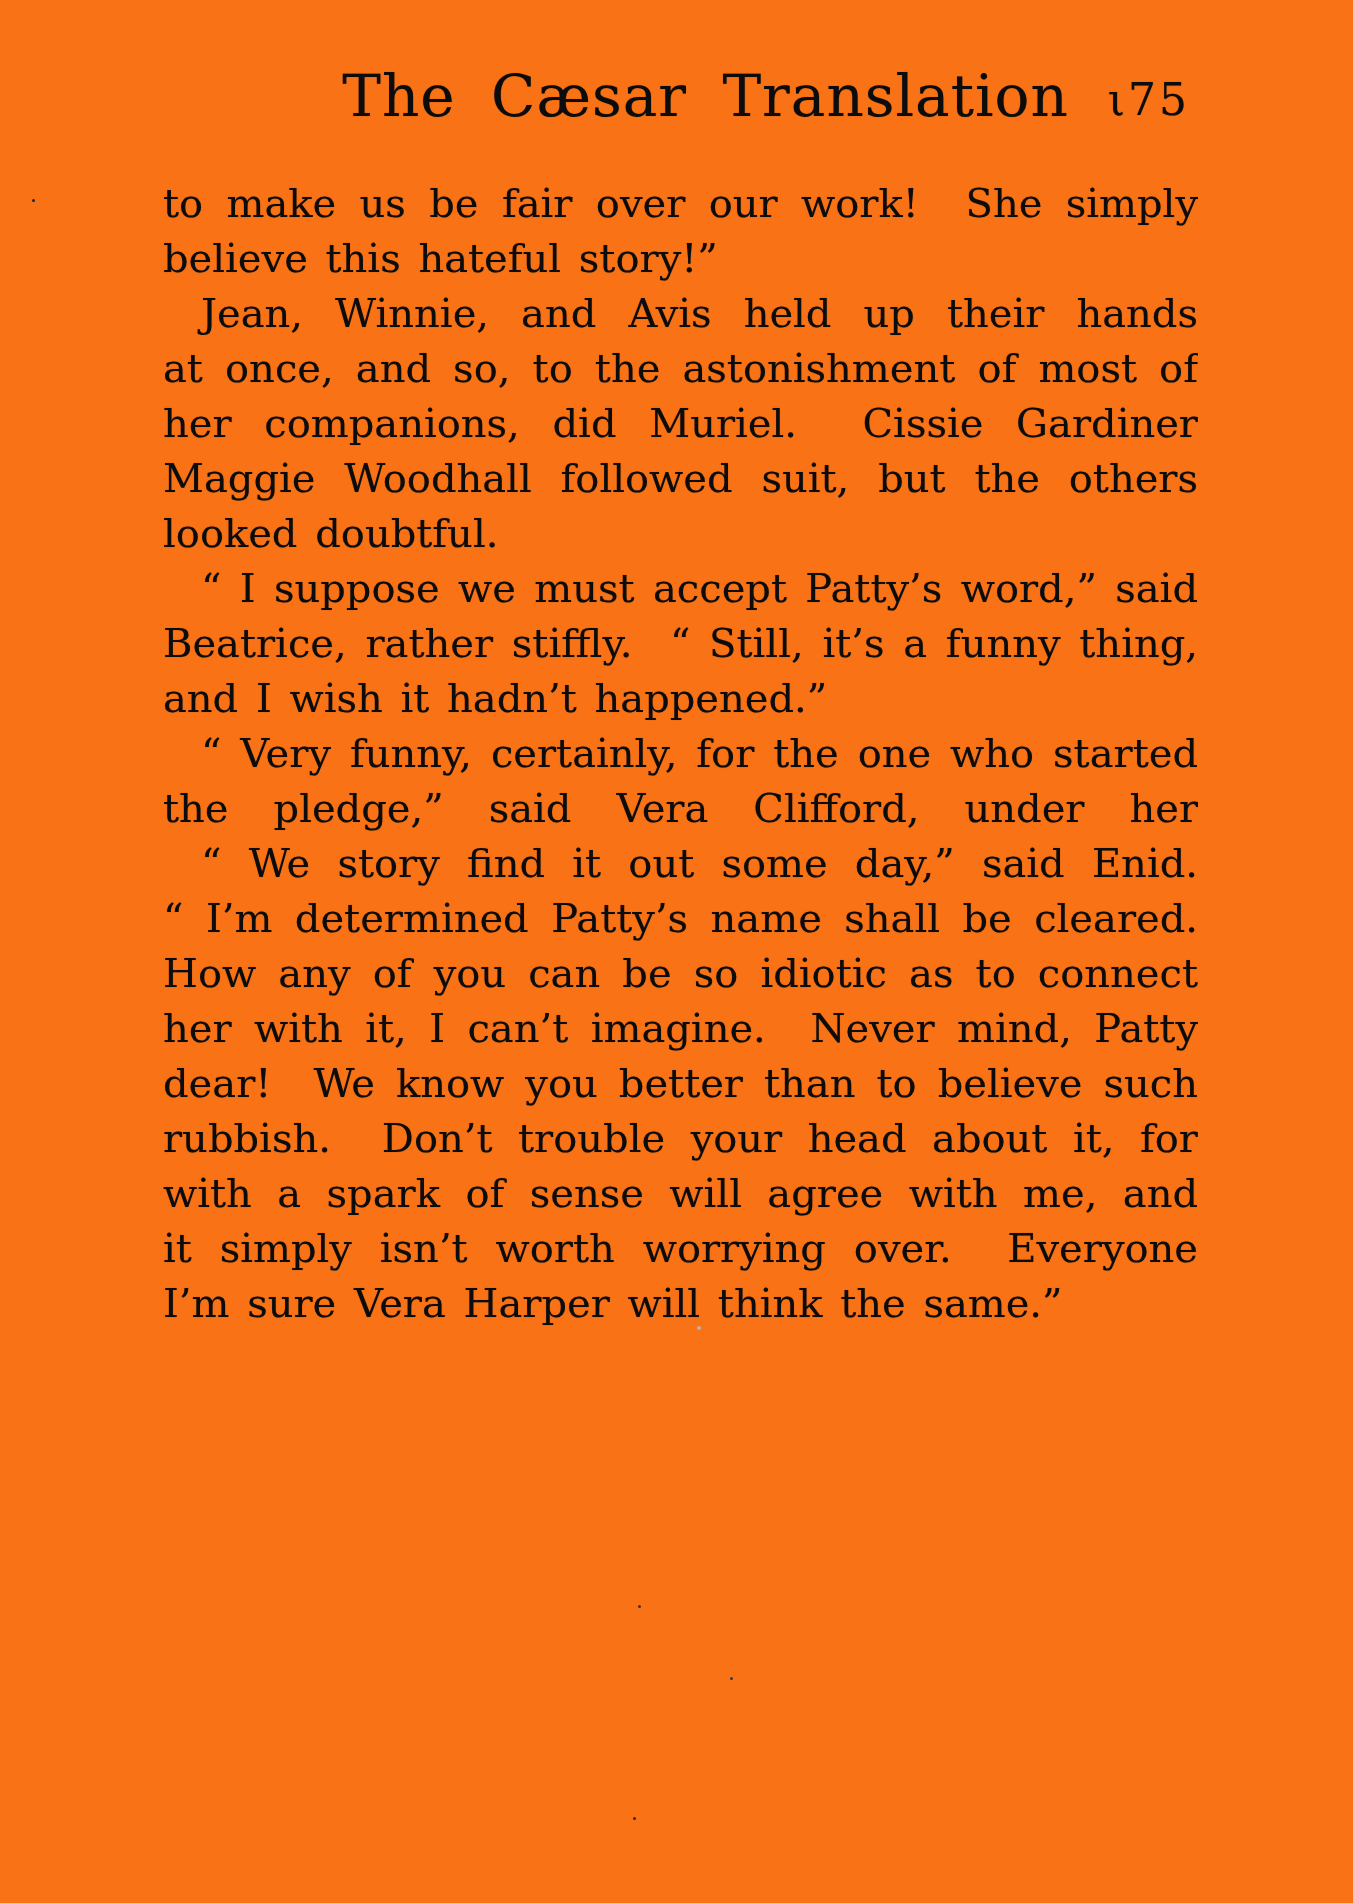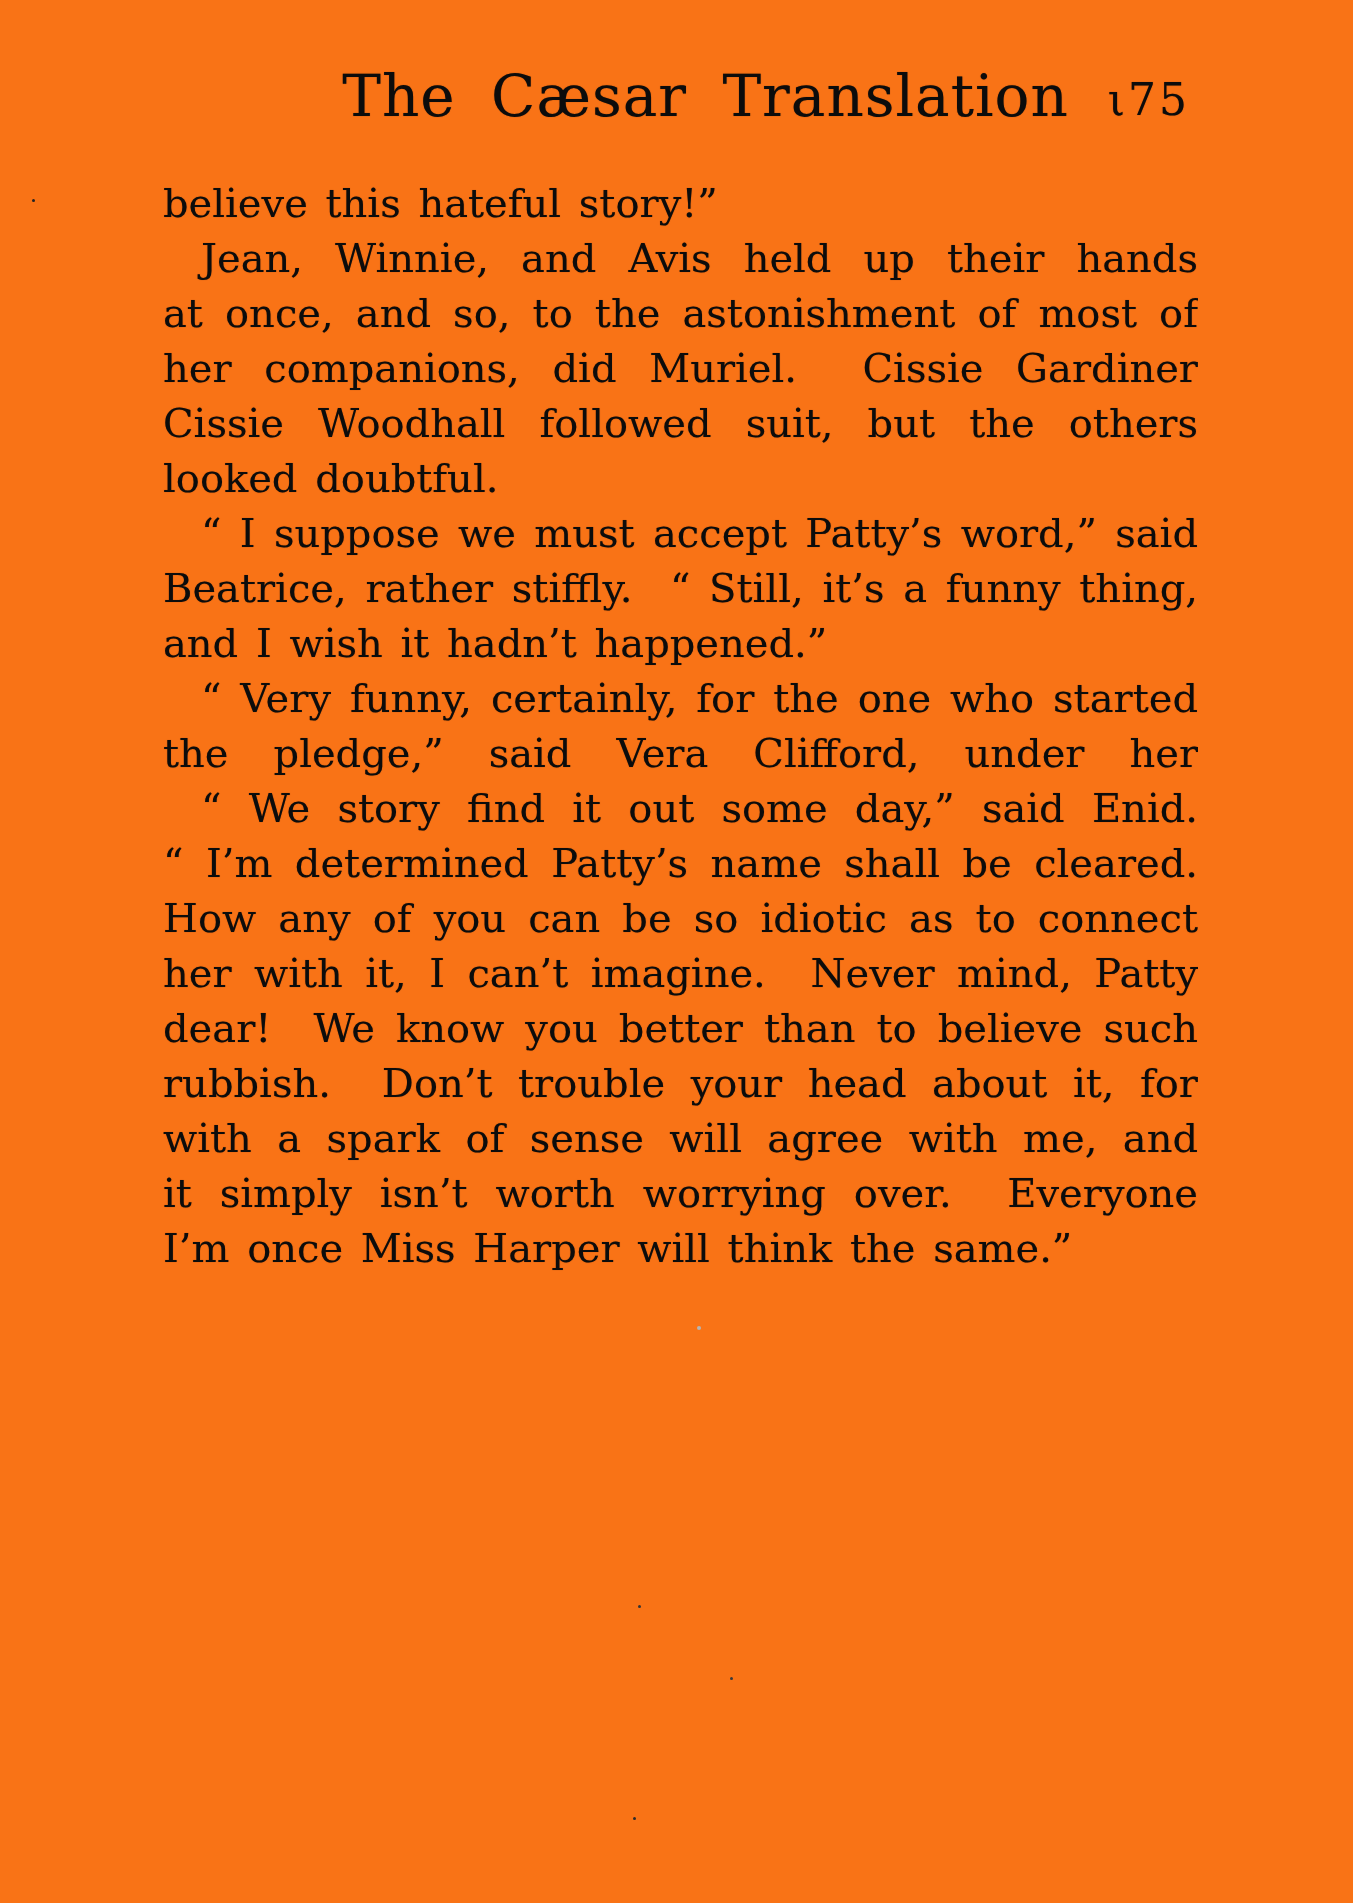--- a/index.html
+++ b/index.html
@@ -77,48 +77,49 @@
 <body>
 
 <div class="page">
 
   <div class="header-title">The Cæsar Translation</div>
 
   <div class="page-number">ι75</div>
 
   <div class="body-text" id="body-text">
       <div class="para">
+        <div class="line">to make us be fair over our work!&nbsp; She simply</div>
         <div class="line para-end">believe this hateful story!”</div>
       </div>
       <div class="para">
         <div class="line indent">Jean, Winnie, and Avis held up their hands</div>
         <div class="line">at once, and so, to the astonishment of most of</div>
         <div class="line">her companions, did Muriel.&nbsp; Cissie Gardiner and</div>
-        <div class="line">Cissie Woodhall followed suit, but the others</div>
+        <div class="line">Maggie Woodhall followed suit, but the others</div>
         <div class="line para-end">looked doubtful.</div>
       </div>
       <div class="para">
         <div class="line indent">“ I suppose we must accept Patty’s word,” said</div>
         <div class="line">Beatrice, rather stiffly.&nbsp; “ Still, it’s a funny thing,</div>
         <div class="line para-end">and I wish it hadn’t happened.”</div>
       </div>
       <div class="para">
         <div class="line indent">“ Very funny, certainly, for the one who started</div>
         <div class="line para-end">the pledge,” said Vera Clifford, under her breath.</div>
       </div>
       <div class="para">
         <div class="line indent">“ We story find it out some day,” said Enid.</div>
         <div class="line">“ I’m determined Patty’s name shall be cleared.</div>
         <div class="line">How any of you can be so idiotic as to connect</div>
         <div class="line">her with it, I can’t imagine.&nbsp; Never mind, Patty</div>
         <div class="line">dear!&nbsp; We know you better than to believe such</div>
         <div class="line">rubbish.&nbsp; Don’t trouble your head about it, for</div>
         <div class="line">with a spark of sense will agree with me, and</div>
         <div class="line">it simply isn’t worth worrying over.&nbsp; Everyone</div>
-        <div class="line para-end">I’m once Miss Harper will think the same.”</div>
+        <div class="line para-end">I’m sure Vera Harper will think the same.”</div>
       </div>
     </div>
 
 </div>
 
 <div class="speck" style="left: 32px; top: 199px; width: 3px; height: 3px; background: rgb(34, 34, 34);"></div>
 <div class="speck" style="left: 697px; top: 1326px; width: 4px; height: 4px; background: rgb(181, 181, 181);"></div>
 <div class="speck" style="left: 638px; top: 1605px; width: 3px; height: 3px; background: rgb(51, 51, 51);"></div>
 <div class="speck" style="left: 730px; top: 1677px; width: 3px; height: 3px; background: rgb(58, 58, 58);"></div>
 <div class="speck" style="left: 633px; top: 1817px; width: 3px; height: 3px; background: rgb(44, 44, 44);"></div>

